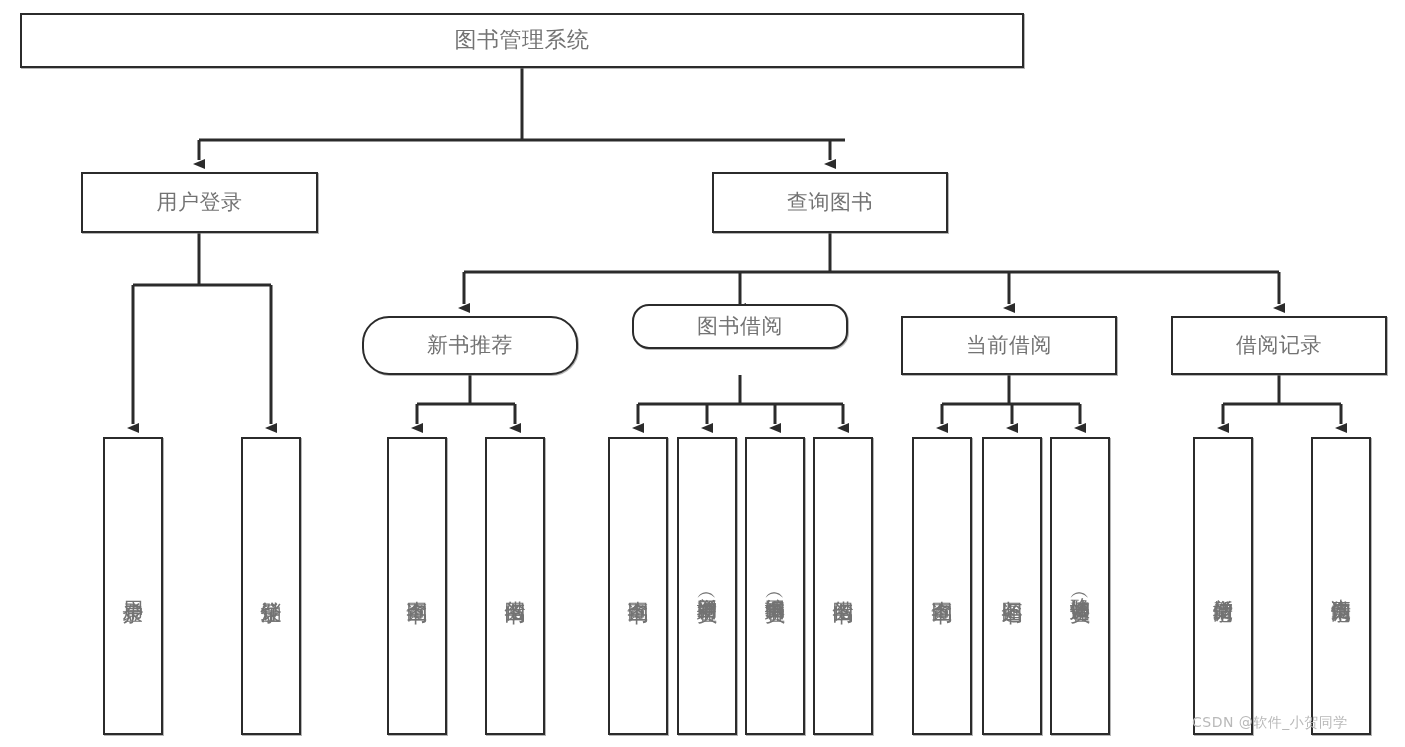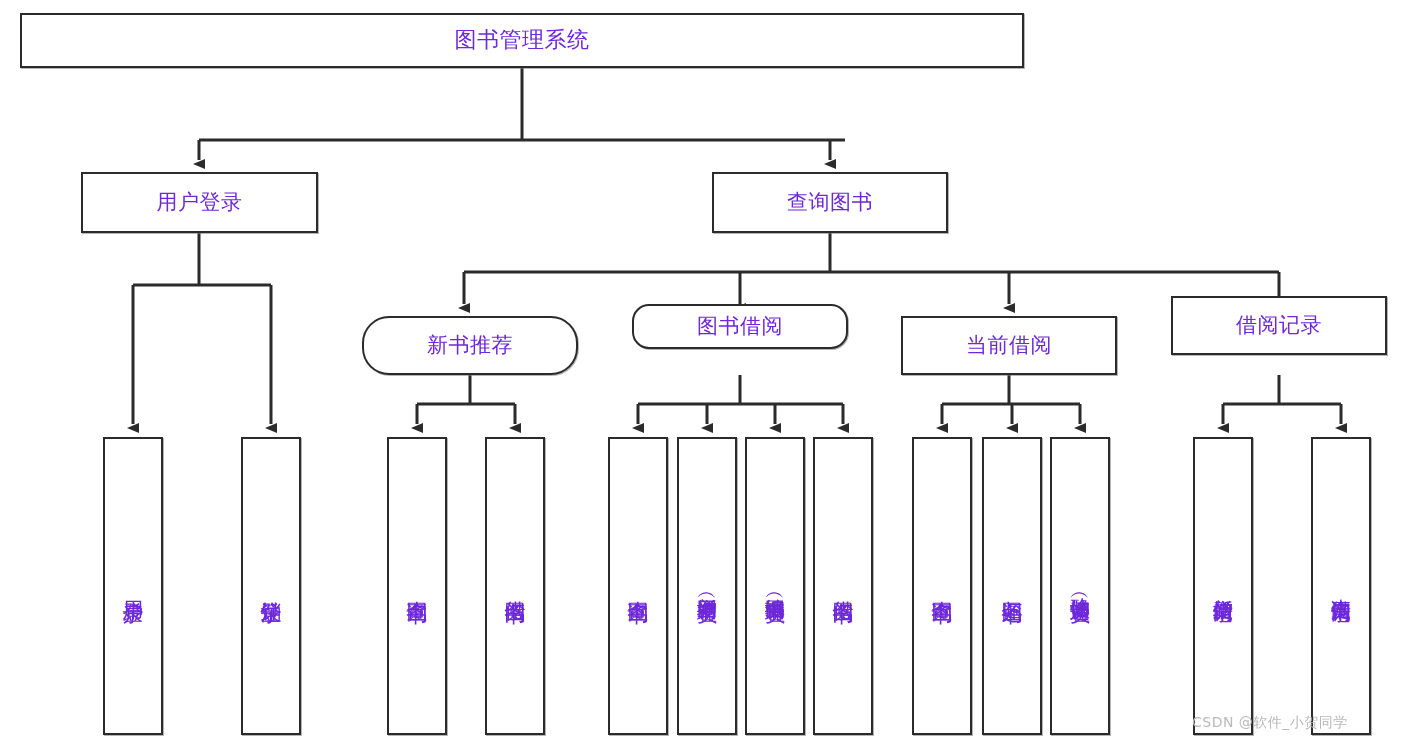--- a/index.html
+++ b/index.html
@@ -27,21 +27,21 @@
     pointer-events: none;
   }
   .node {
     position: absolute;
     box-sizing: border-box;
     background: #ffffff;
     border: 2px solid #2b2b2b;
     display: flex;
     align-items: center;
     justify-content: center;
-    color: #6d28d9;
+    color: #737373;
     box-shadow: 1px 1px 0 rgba(120,120,120,0.55);
   }
   .node-label {
     display: block;
     text-align: center;
     line-height: 1.12;
     letter-spacing: 0.5px;
   }
   
   .node.horiz .node-label {
@@ -144,21 +144,21 @@
 
   <div class="node horiz" style="left:362px; top:316px; width:216px; height:59px;border-radius:27px;">
     <span class="node-label">新书推荐</span>
   </div>
   <div class="node horiz" style="left:632px; top:304px; width:216px; height:45px;border-radius:17px;">
     <span class="node-label">图书借阅</span>
   </div>
   <div class="node horiz" style="left:901px; top:316px; width:216px; height:59px;">
     <span class="node-label">当前借阅</span>
   </div>
-  <div class="node horiz" style="left:1171px; top:296px; width:216px; height:59px;">
+  <div class="node horiz" style="left:1171px; top:316px; width:216px; height:59px;">
     <span class="node-label">借阅记录</span>
   </div>
 
   <div class="node vert" style="left:103px; top:437px; width:60px; height:298px;">
     <span class="node-label">用户登录</span>
   </div>
   <div class="node vert" style="left:241px; top:437px; width:60px; height:298px;">
     <span class="node-label">注销登录</span>
   </div>
 

